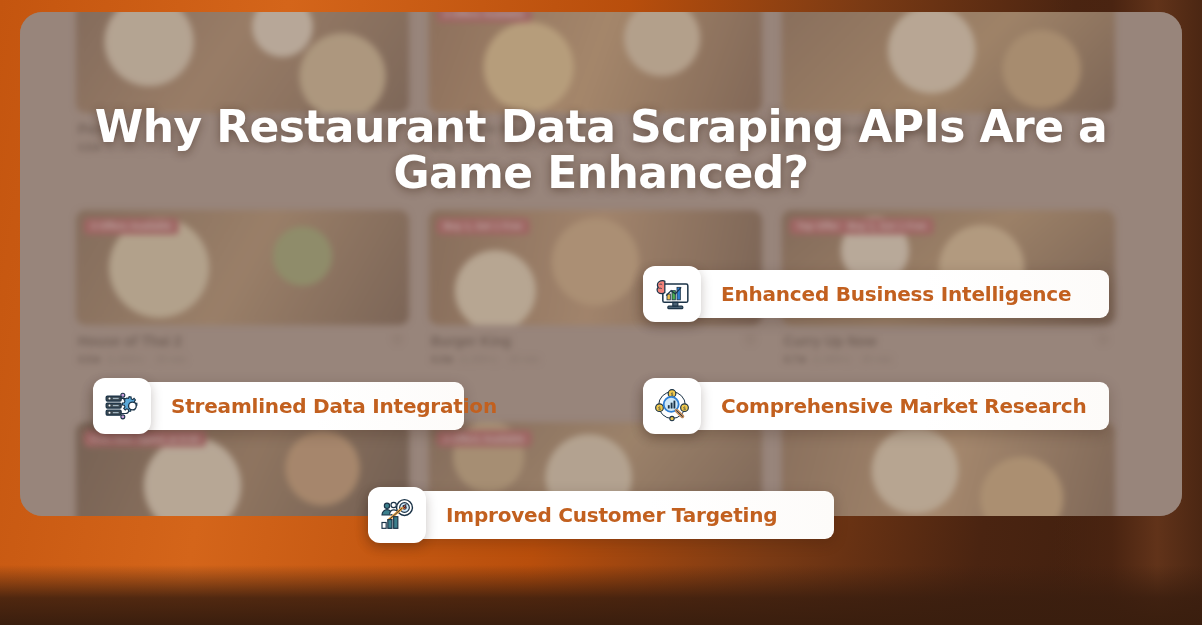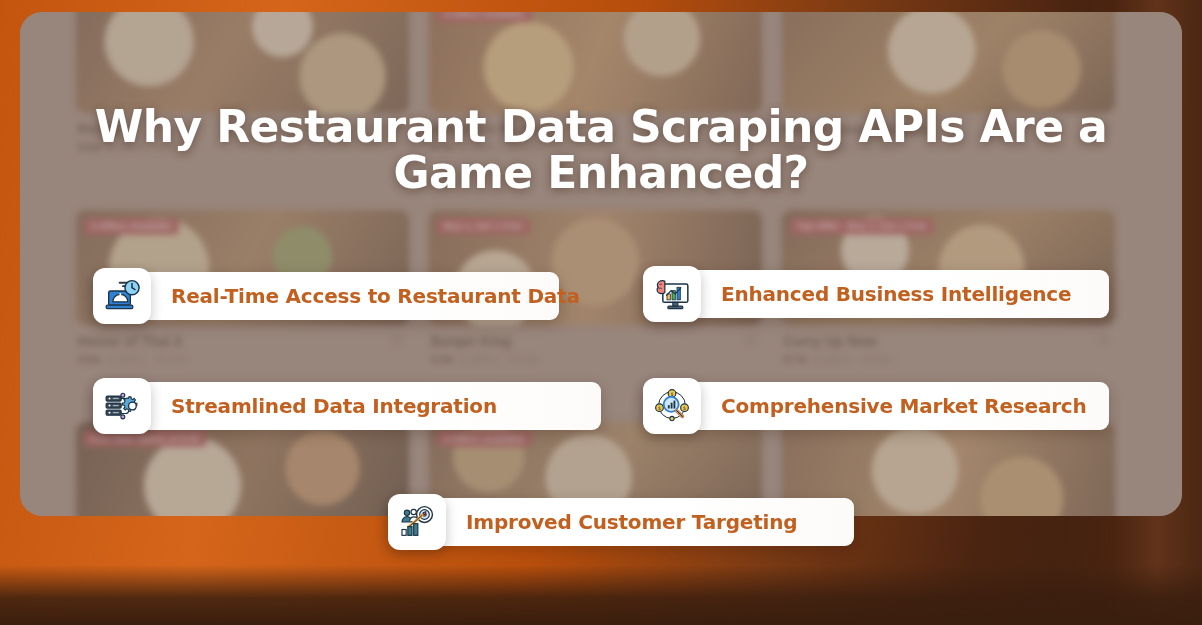--- a/index.html
+++ b/index.html
@@ -100,24 +100,24 @@
   .feat .label{
     font-size:20px;font-weight:700;color:#c2601f;white-space:nowrap;
     letter-spacing:-.2px;font-family:"DejaVu Sans", sans-serif;
   }
 
   .f1{left:93px;top:272px;}
   .f1 .bar{width:466px;}
   .f2{left:643px;top:270px;border-radius:17px;}
   .f2 .bar{width:466px;}
   .f3{left:93px;top:382px;}
-  .f3 .bar{width:508px;}
+  .f3 .bar{width:371px;}
   .f4{left:643px;top:382px;border-radius:12px;}
   .f4 .bar{width:466px;}
-  .f5{left:388px;top:491px;margin-top:7px;}
+  .f5{left:368px;top:491px;}
   .f5 .bar{width:466px;}
 </style>
 </head>
 <body>
 
 <div id="root">
 
   <div class="page-bg">
     <div class="wood"></div>
   </div>
@@ -298,37 +298,20 @@
 
     <div class="title">
       <span>Why Restaurant Data Scraping APIs Are a</span>
       <span class="l2">Game Enhanced?</span>
     </div>
 
   </div>
 
   <div class="features">
 
-    <div class="feat f1">
-      <div class="bar">
-        <span class="label">Real-Time Access to Restaurant Data</span>
-      </div>
-      <div class="ico">
-        <svg viewBox="0 0 48 48">
-          <rect x="20" y="7" width="14" height="2.2" rx="1" fill="#2b3a4a"></rect>
-          <rect x="24" y="11" width="10" height="2.2" rx="1" fill="#2b3a4a"></rect>
-          <rect x="8" y="18" width="26" height="17" rx="2" fill="#2f7fd4" stroke="#1b3347" stroke-width="1.6"></rect>
-          <path d="M13 31a9 9 0 0 1 18 0z" fill="#ffffff" stroke="#1b3347" stroke-width="1.4"></path>
-          <rect x="21" y="20.5" width="2" height="2.4" fill="#ffffff"></rect>
-          <rect x="5" y="35" width="32" height="4" rx="1.6" fill="#2f7fd4" stroke="#1b3347" stroke-width="1.5"></rect>
-          <circle cx="36" cy="14" r="8.5" fill="#8fd3f4" stroke="#1b3347" stroke-width="1.7"></circle>
-          <path d="M36 9v5l3.5 2.3" stroke="#1b3347" stroke-width="1.8" fill="none" stroke-linecap="round"></path>
-        </svg>
-      </div>
-    </div>
 
     <div class="feat f2">
       <div class="bar">
         <span class="label">Enhanced Business Intelligence</span>
       </div>
       <div class="ico">
         <svg viewBox="0 0 48 48">
           <rect x="13" y="12" width="30" height="22" rx="2" fill="#ffffff" stroke="#1b3347" stroke-width="1.8"></rect>
           <rect x="18" y="24" width="4" height="7" fill="#f2c14e" stroke="#1b3347" stroke-width="1"></rect>
           <rect x="24" y="20" width="4" height="11" fill="#4caf50" stroke="#1b3347" stroke-width="1"></rect>

